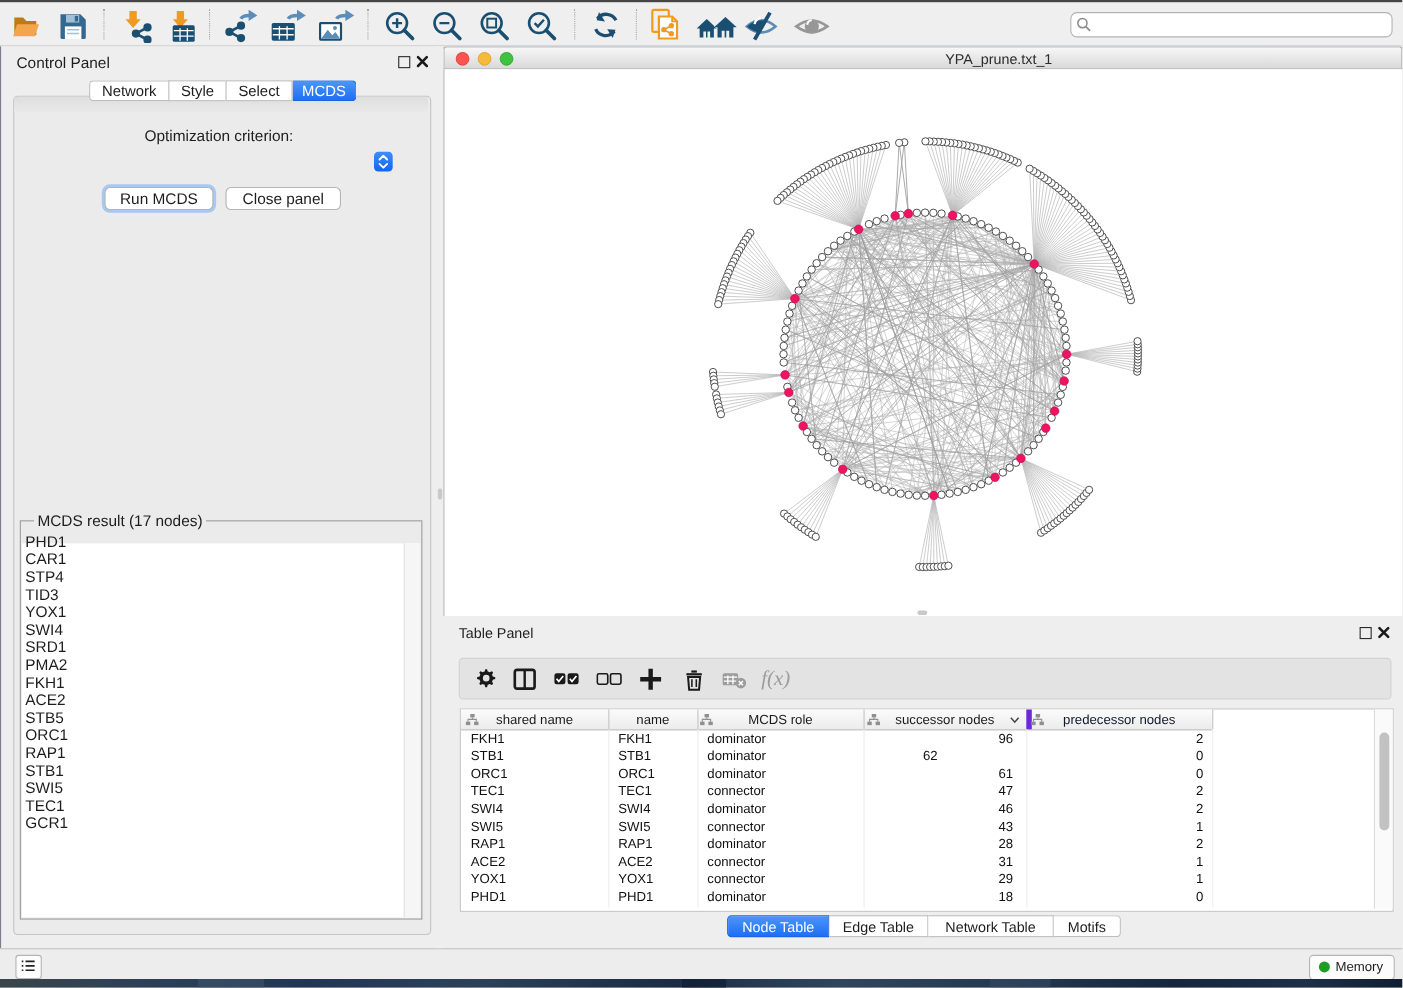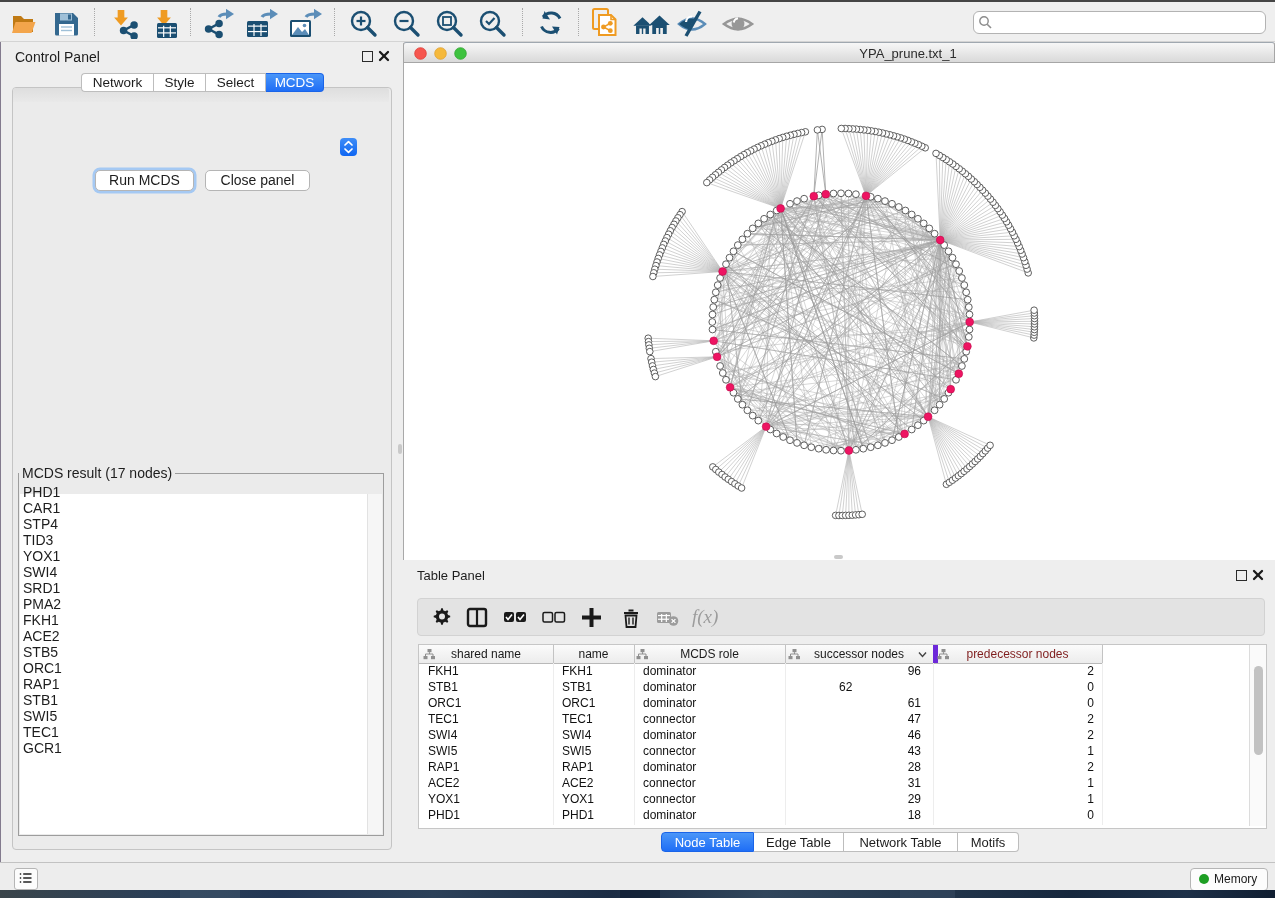--- a/index.html
+++ b/index.html
@@ -167,34 +167,35 @@
   <div style="position:absolute;left:11px;top:45px;width:378px;height:761px;background:#ebebeb;border:1px solid #c4c4c4;border-radius:4px"></div>
   <div style="position:absolute;left:12px;top:46px;width:376px;height:14px;background:linear-gradient(#dedede,#e9e9e9);border-radius:3px 3px 0 0"></div>
 
   <div style="position:absolute;left:80px;top:31px;height:19px;display:flex;font-size:13.5px;color:#1d1d1d;">
     <div style="box-sizing:border-box;width:72px;background:#fff;border:1px solid #bdbdbd;border-right:none;border-radius:4px 0 0 4px;text-align:center;line-height:18px">Network</div>
     <div style="box-sizing:border-box;width:52px;background:#fff;border:1px solid #bdbdbd;border-right:none;text-align:center;line-height:18px">Style</div>
     <div style="box-sizing:border-box;width:61px;background:#fff;border:1px solid #bdbdbd;text-align:center;line-height:18px">Select</div>
     <div style="box-sizing:border-box;width:58px;background:linear-gradient(#4a96f8,#1f6ef6);border:1px solid #1a64e8;border-left:none;border-radius:0 4px 4px 0;text-align:center;line-height:18px;color:#fff">MCDS</div>
   </div>
 
+  <div style="position:absolute;left:0;top:73px;width:396px;text-align:center;font-size:14px;color:#1d1d1d">Optimization criterion:</div>
 
   <div style="position:absolute;left:339px;top:96px;width:17px;height:18px;background:linear-gradient(#3f8df7,#0f66f2);border-radius:4px"></div>
   <svg style="position:absolute;left:339px;top:96px" width="17" height="18" viewBox="0 0 17 18">
     <g stroke="#fff" stroke-width="1.7" fill="none" stroke-linecap="round" stroke-linejoin="round">
       <path d="M5 7 L8.5 3.6 L12 7"></path>
         <path d="M5 11 L8.5 14.4 L12 11"></path>
       </g>
     </svg>
 
   <div style="position:absolute;left:94px;top:128px;width:97px;height:19px;background:#fff;border:1px solid #b5b5b5;border-radius:5px;box-shadow:0 0 0 2.5px #a5c9f3;font-size:14px;color:#1d1d1d;text-align:center;line-height:19px">Run MCDS</div>
   <div style="position:absolute;left:204px;top:128px;width:103px;height:19px;background:#fff;border:1px solid #b5b5b5;border-radius:5px;font-size:14px;color:#1d1d1d;text-align:center;line-height:19px">Close panel</div>
 
   <fieldset style="position:absolute;left:17px;top:423px;width:364px;height:369px;margin:0;padding:0;border:1px solid #9d9d9d;border-radius:0">
-    <legend style="font-size:14px;color:#1d1d1d;margin-left:0;padding:0 3px">MCDS result (17 nodes)</legend>
+    <legend style="font-size:14px;color:#1d1d1d;margin-left:12px;padding:0 3px">MCDS result (17 nodes)</legend>
     <div style="position:absolute;left:1px;top:13px;right:1px;bottom:1px;background:#fff"></div>
     <div style="position:absolute;left:4px;top:3px;font-size:14px;color:#1d1d1d;line-height:16px">
         <div style="height:16px">PHD1</div>
         <div style="height:16px">CAR1</div>
         <div style="height:16px">STP4</div>
         <div style="height:16px">TID3</div>
         <div style="height:16px">YOX1</div>
         <div style="height:16px">SWI4</div>
         <div style="height:16px">SRD1</div>
         <div style="height:16px">PMA2</div>
@@ -1225,21 +1226,21 @@
           <path d="M1 1.5 L4.5 5.5 L8 1.5" fill="none" stroke="#444" stroke-width="1.4"></path>
         </svg>
       </div>
 <div style="position:absolute;left:514px;top:0;width:169px;height:18px;border-right:1px solid #c3c3c3">
         <svg style="position:absolute;left:4px;top:4px" width="13" height="11" viewBox="0 0 13 11">
           <rect x="4.5" y="0" width="4" height="3.2" fill="#8f8f8f"></rect>
           <rect x="0.5" y="7" width="4" height="3.2" fill="#8f8f8f"></rect>
           <rect x="8" y="7" width="4" height="3.2" fill="#8f8f8f"></rect>
           <path d="M6.5 3.2 L6.5 5 M2.5 7 L2.5 5 L10 5 L10 7" stroke="#8f8f8f" stroke-width="1" fill="none"></path>
         </svg>
-        <div style="text-align:center;font-size:12px;color:#7f1d1d;line-height:18px">predecessor nodes</div>
+        <div style="text-align:center;font-size:12px;color:#0f172a;line-height:18px">predecessor nodes</div>
       </div>
 
     <div style="position:absolute;left:134px;top:18px;width:1px;height:162px;background:#ededed"></div>
       <div style="position:absolute;left:215px;top:18px;width:1px;height:162px;background:#ededed"></div>
       <div style="position:absolute;left:366px;top:18px;width:1px;height:162px;background:#ededed"></div>
       <div style="position:absolute;left:514px;top:18px;width:1px;height:162px;background:#ededed"></div>
       <div style="position:absolute;left:683px;top:18px;width:1px;height:162px;background:#ededed"></div>
     <div style="position:absolute;left:0;top:19px;width:830px;height:162px;overflow:hidden">
         <div style="position:absolute;left:0;top:0px;width:830px;height:16px;font-size:12px;color:#111">
           <span style="position:absolute;left:9px">FKH1</span>

